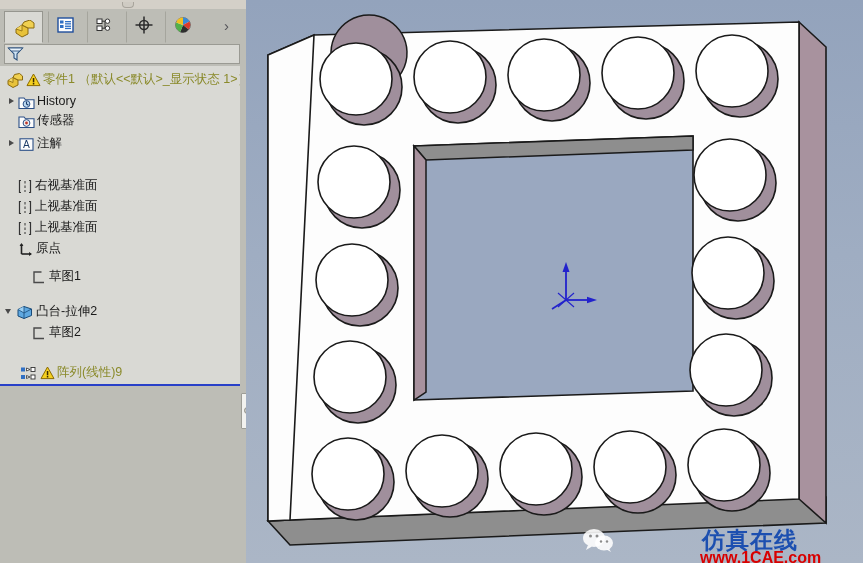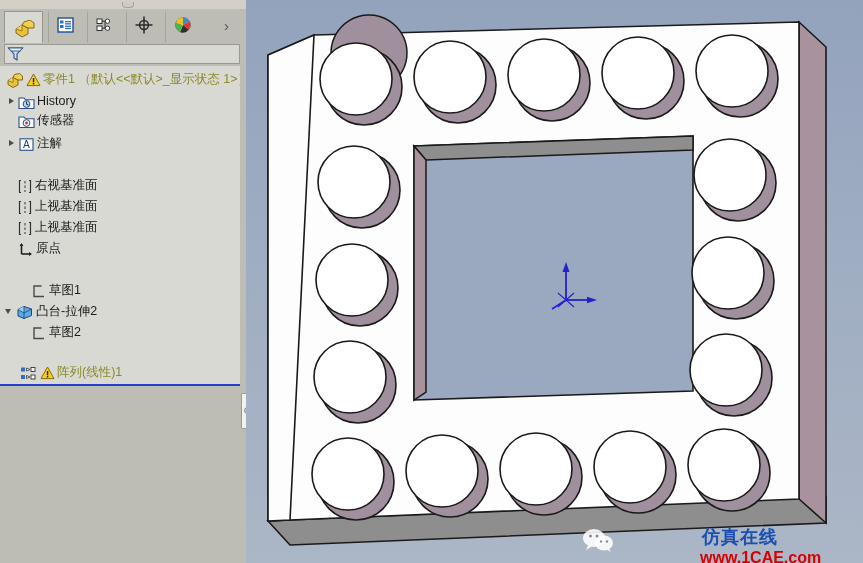--- a/index.html
+++ b/index.html
@@ -64,21 +64,21 @@
   .viewport{position:absolute;left:246px;top:0;width:617px;height:563px;
     background:linear-gradient(180deg,#93a3bc 0%,#9fadc2 45%,#abb6c6 100%);overflow:hidden;}
   .vpsvg{position:absolute;left:0;top:0;width:617px;height:563px;}
 
   .wm-center{position:absolute;left:48px;top:258px;font-size:40px;font-weight:bold;
     letter-spacing:3px;color:rgba(255,255,255,.32);}
   .wm-bottom{position:absolute;left:336px;top:521px;width:281px;height:42px;}
   .wm-wechat{position:absolute;left:0;top:6px;width:30px;height:24px;}
   .wm-sip{position:absolute;left:34px;top:4px;font-size:19px;color:rgba(255,255,255,.62);
     letter-spacing:1px;white-space:nowrap;}
-  .wm-blue{position:absolute;left:120px;top:4px;font-size:18px;font-weight:bold;color:#1c4fb0;
+  .wm-blue{position:absolute;left:120px;top:4px;font-size:23px;font-weight:bold;color:#1c4fb0;
     letter-spacing:1px;white-space:nowrap;}
   .wm-red{position:absolute;left:118px;top:28px;font-size:16px;font-weight:bold;color:#d80000;
     letter-spacing:0px;white-space:nowrap;}
 </style>
 </head>
 <body>
 
 <div id="app">
 
   <div class="topstrip">
@@ -259,21 +259,21 @@
             <line x1="3.5" y1="12" x2="3.5" y2="2" stroke="#222" stroke-width="1.6"></line>
             <path d="M3.5 1 L1.6 4 H5.4 Z" fill="#222"></path>
             <line x1="3.5" y1="12" x2="13" y2="12" stroke="#222" stroke-width="1.6"></line>
             <path d="M14 12 L11 10.1 V13.9 Z" fill="#222"></path>
           </svg>
         </span>
         <span class="lbl">原点</span>
       </div>
 
 
-      <div class="row" style="left:30px;top:214px">
+      <div class="row" style="left:30px;top:200px">
         <span class="ic ico-sketch">
           <svg width="17" height="15" viewBox="0 0 17 15">
             <path d="M11.5 2 H4 V12.5 H14" fill="none" stroke="#4a4a4a" stroke-width="1.4"></path>
           </svg>
         </span>
         <span class="lbl">草图1</span>
       </div>
 
       <div class="row" style="left:4px;top:235px">
         <span class="arrow exp"></span>
@@ -308,21 +308,21 @@
             <rect x="11" y="9" width="4" height="4" fill="#fff" stroke="#333" stroke-width="0.9"></rect>
           </svg>
         </span>
         <span class="ic ico-warn">
           <svg width="15" height="14" viewBox="0 0 15 14">
             <path d="M7.5 1 L14 12.6 H1 Z" fill="#f5d020" stroke="#8a6a00" stroke-width="1"></path>
             <rect x="6.8" y="5" width="1.5" height="4.3" fill="#3a2a00"></rect>
             <rect x="6.8" y="10" width="1.5" height="1.5" fill="#3a2a00"></rect>
           </svg>
         </span>
-        <span class="lbl warn">阵列(线性)1</span>
+        <span class="lbl warn">阵列(线性)9</span>
       </div>
 
     </div>
 
     <div class="rollbar"></div>
     <div class="belowtree"></div>
   </div>
 
   <div class="splitter"></div>
   <div class="sphandle"></div>

